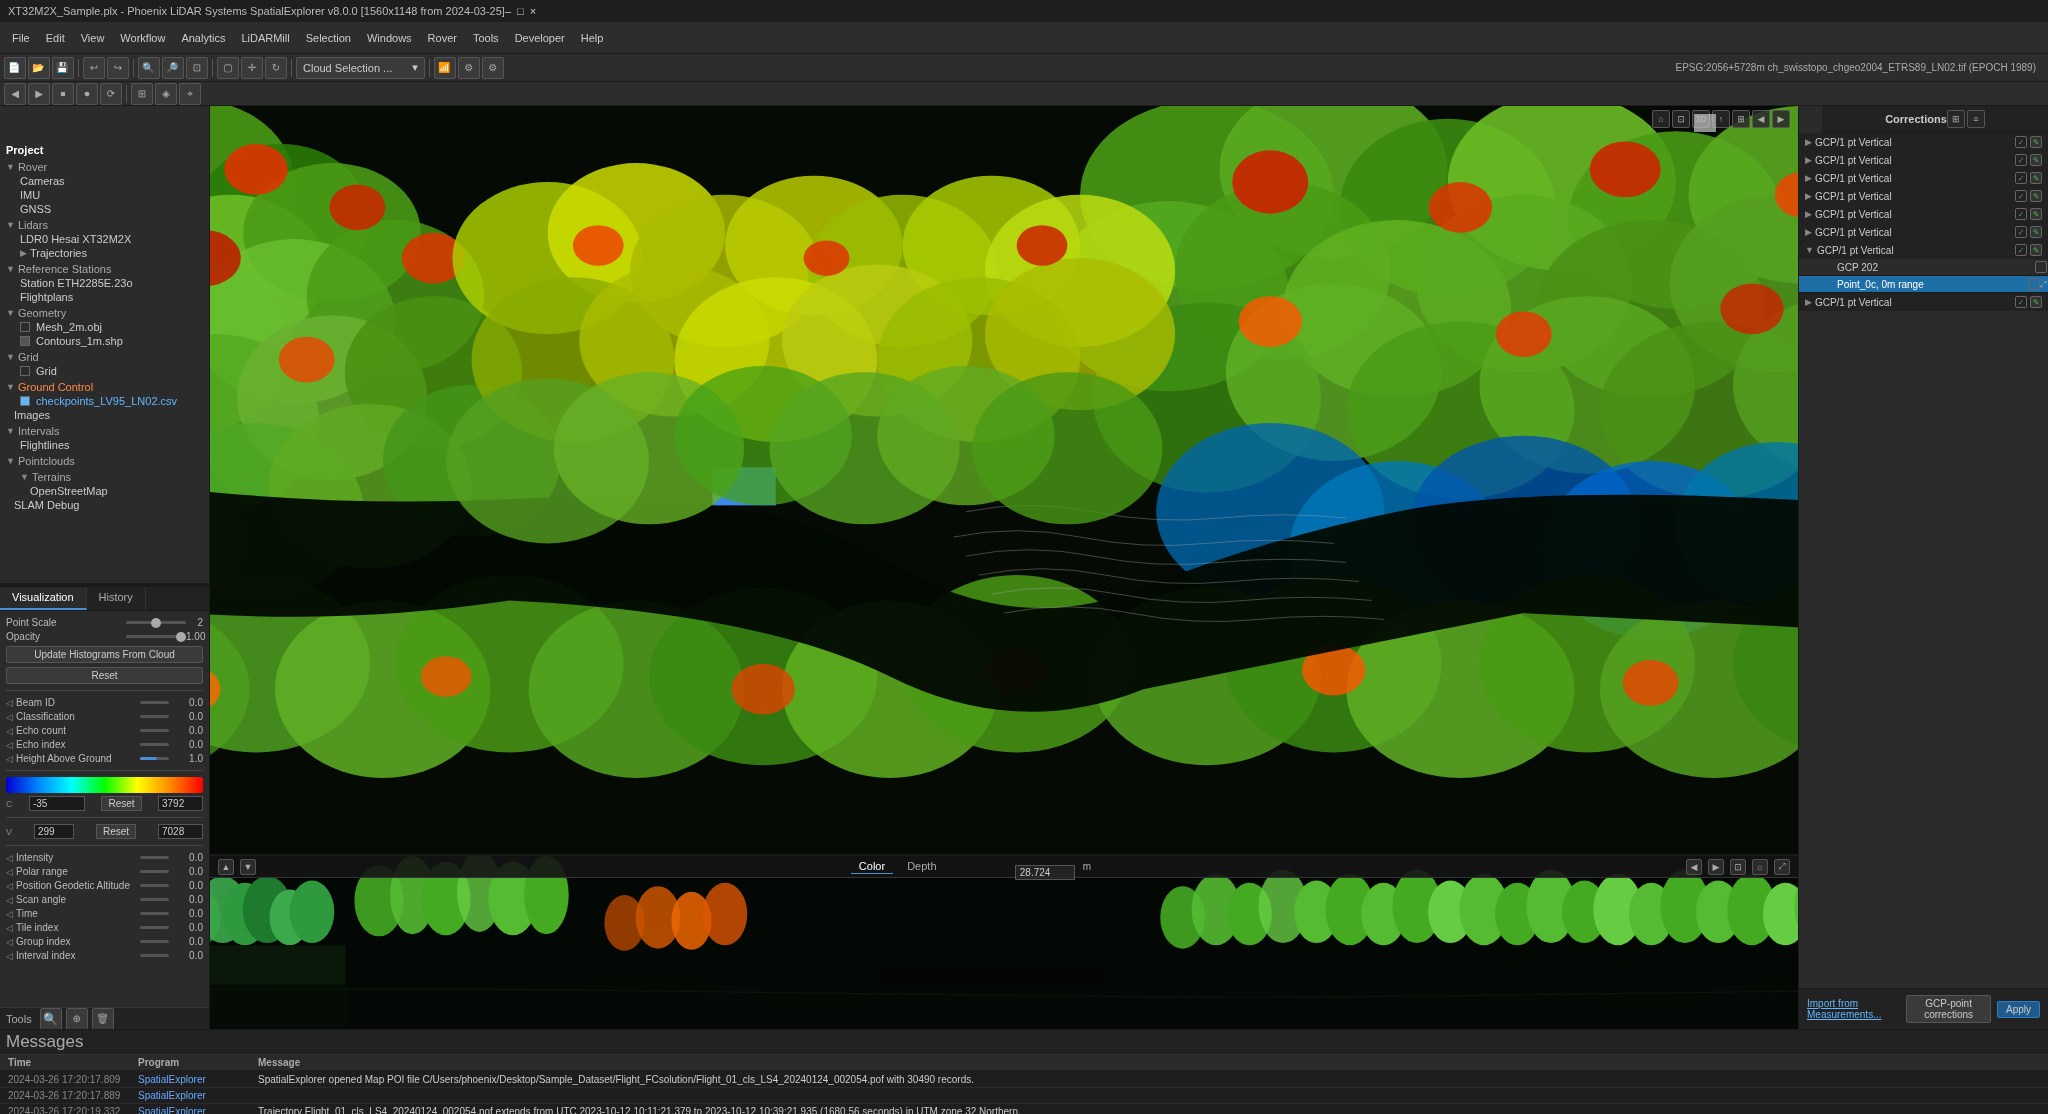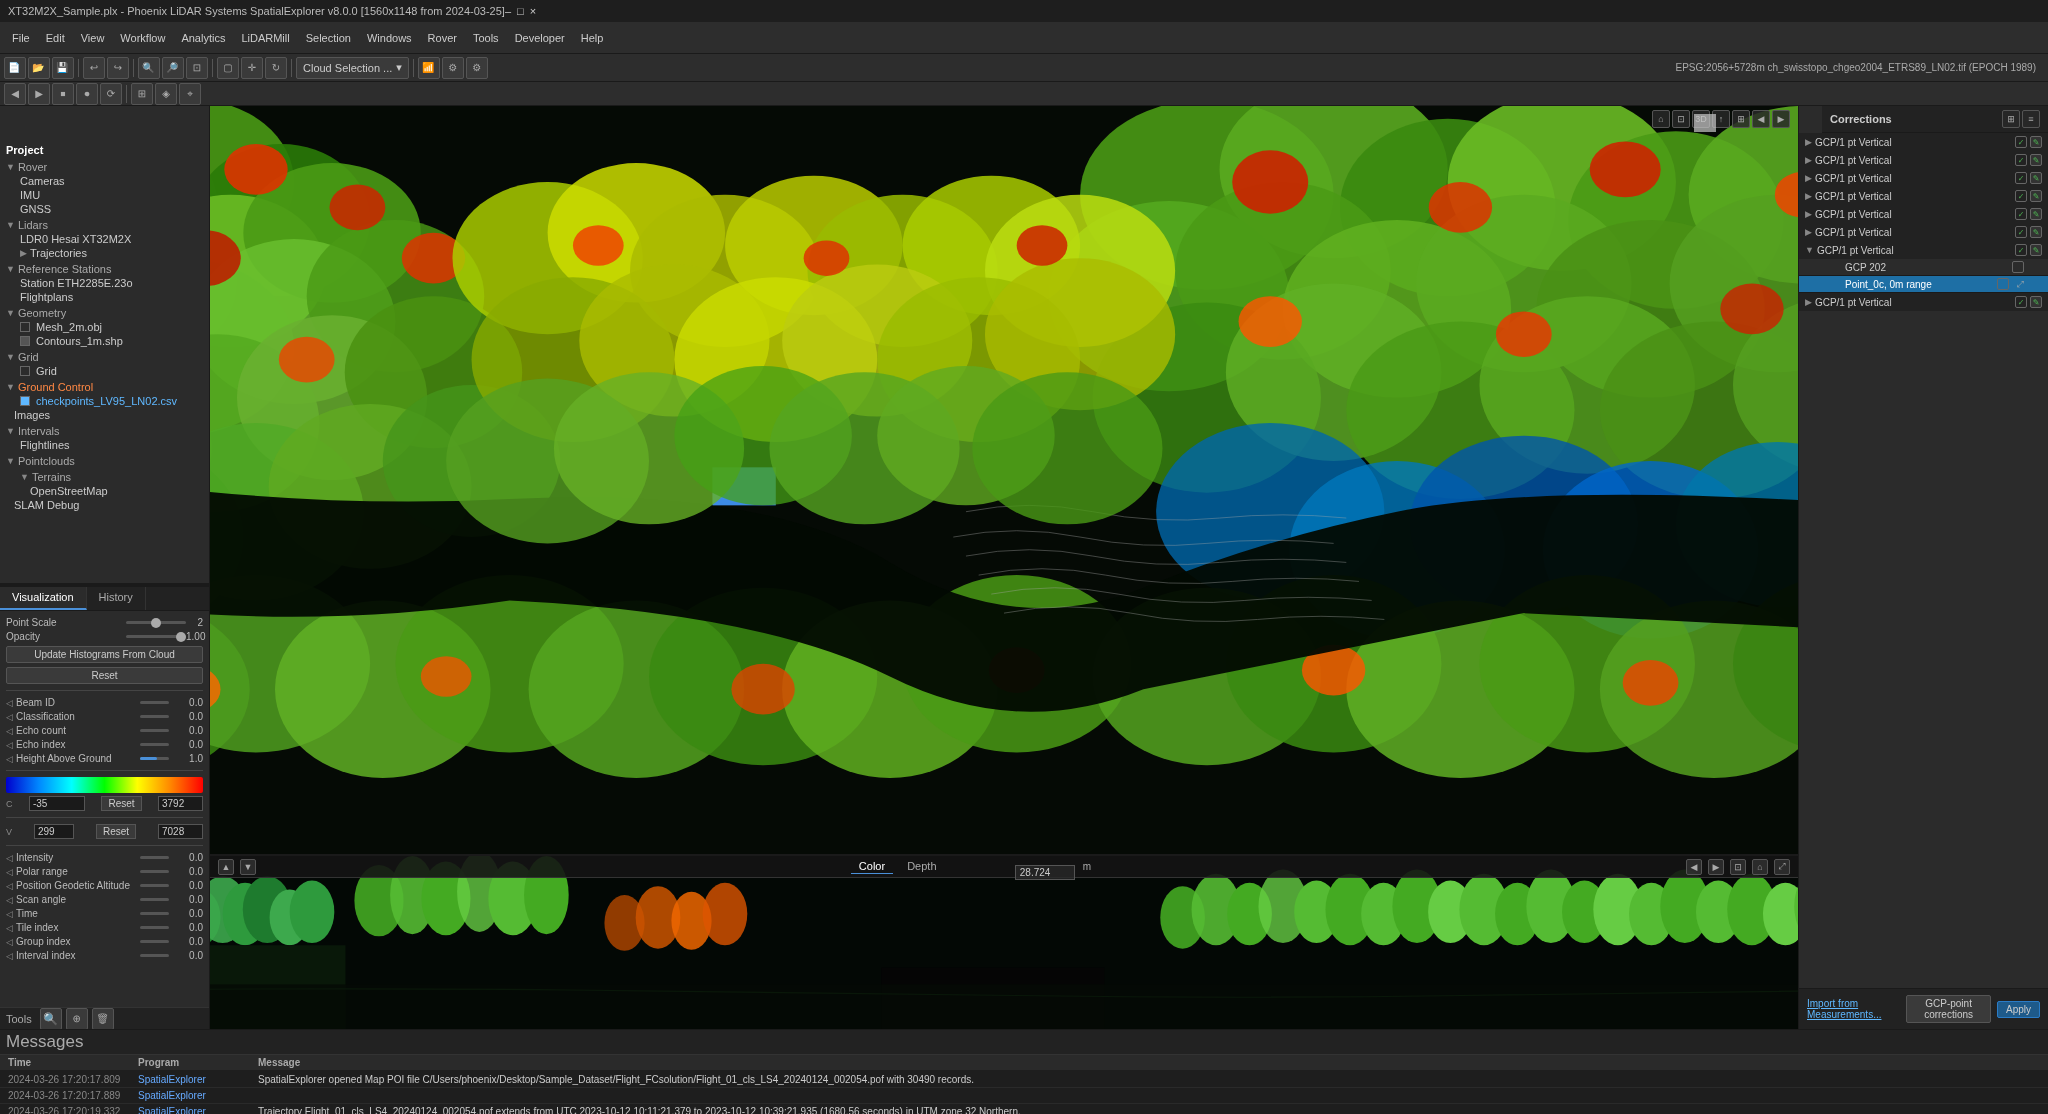--- a/index.html
+++ b/index.html
@@ -73,21 +73,21 @@
     .tb-cloud-sel {
       background: #3a3a3a;
       border: 1px solid #555;
       border-radius: 2px;
       padding: 2px 6px;
       color: #ccc;
       font-size: 11px;
       height: 22px;
       display: flex;
       align-items: center;
-      gap: 4px;
+      gap: 20px;
       cursor: pointer;
     }
     .epsg-label {
       margin-left: auto;
       color: #aaa;
       font-size: 10px;
       padding-right: 8px;
     }
 
     
@@ -385,21 +385,21 @@
       flex-direction: column;
       flex-shrink: 0;
     }
 
     #corrections-header {
       padding: 4px 8px;
       background: #222;
       border-bottom: 1px solid #1a1a1a;
       display: flex;
       align-items: center;
-      justify-content: space-between;
+      justify-content: center;
       margin-left: 23px;
     }
     .corrections-title {
       color: #ccc;
       font-size: 11px;
       font-weight: bold;
     }
 
     #corrections-list {
       flex: 1;
@@ -421,25 +421,25 @@
     .correction-group {
       padding: 3px 6px;
       display: flex;
       align-items: center;
       gap: 3px;
       cursor: pointer;
       background: #222;
     }
     .correction-group .arrow { color: #888; }
     .sub-item {
-      padding: 2px 24px 2px 24px;
-      display: flex;
-      align-items: center;
-      cursor: pointer;
-      gap: 8px;
+      padding: 2px 1px 2px 24px;
+      display: flex;
+      align-items: center;
+      cursor: pointer;
+      gap: 0;
       border-bottom: 1px solid #1a1a1a;
     }
     .sub-item.selected { background: #1e6fa5; }
 
     #corrections-footer {
       padding: 6px 8px;
       background: #222;
       border-top: 1px solid #1a1a1a;
       display: flex;
       align-items: center;

